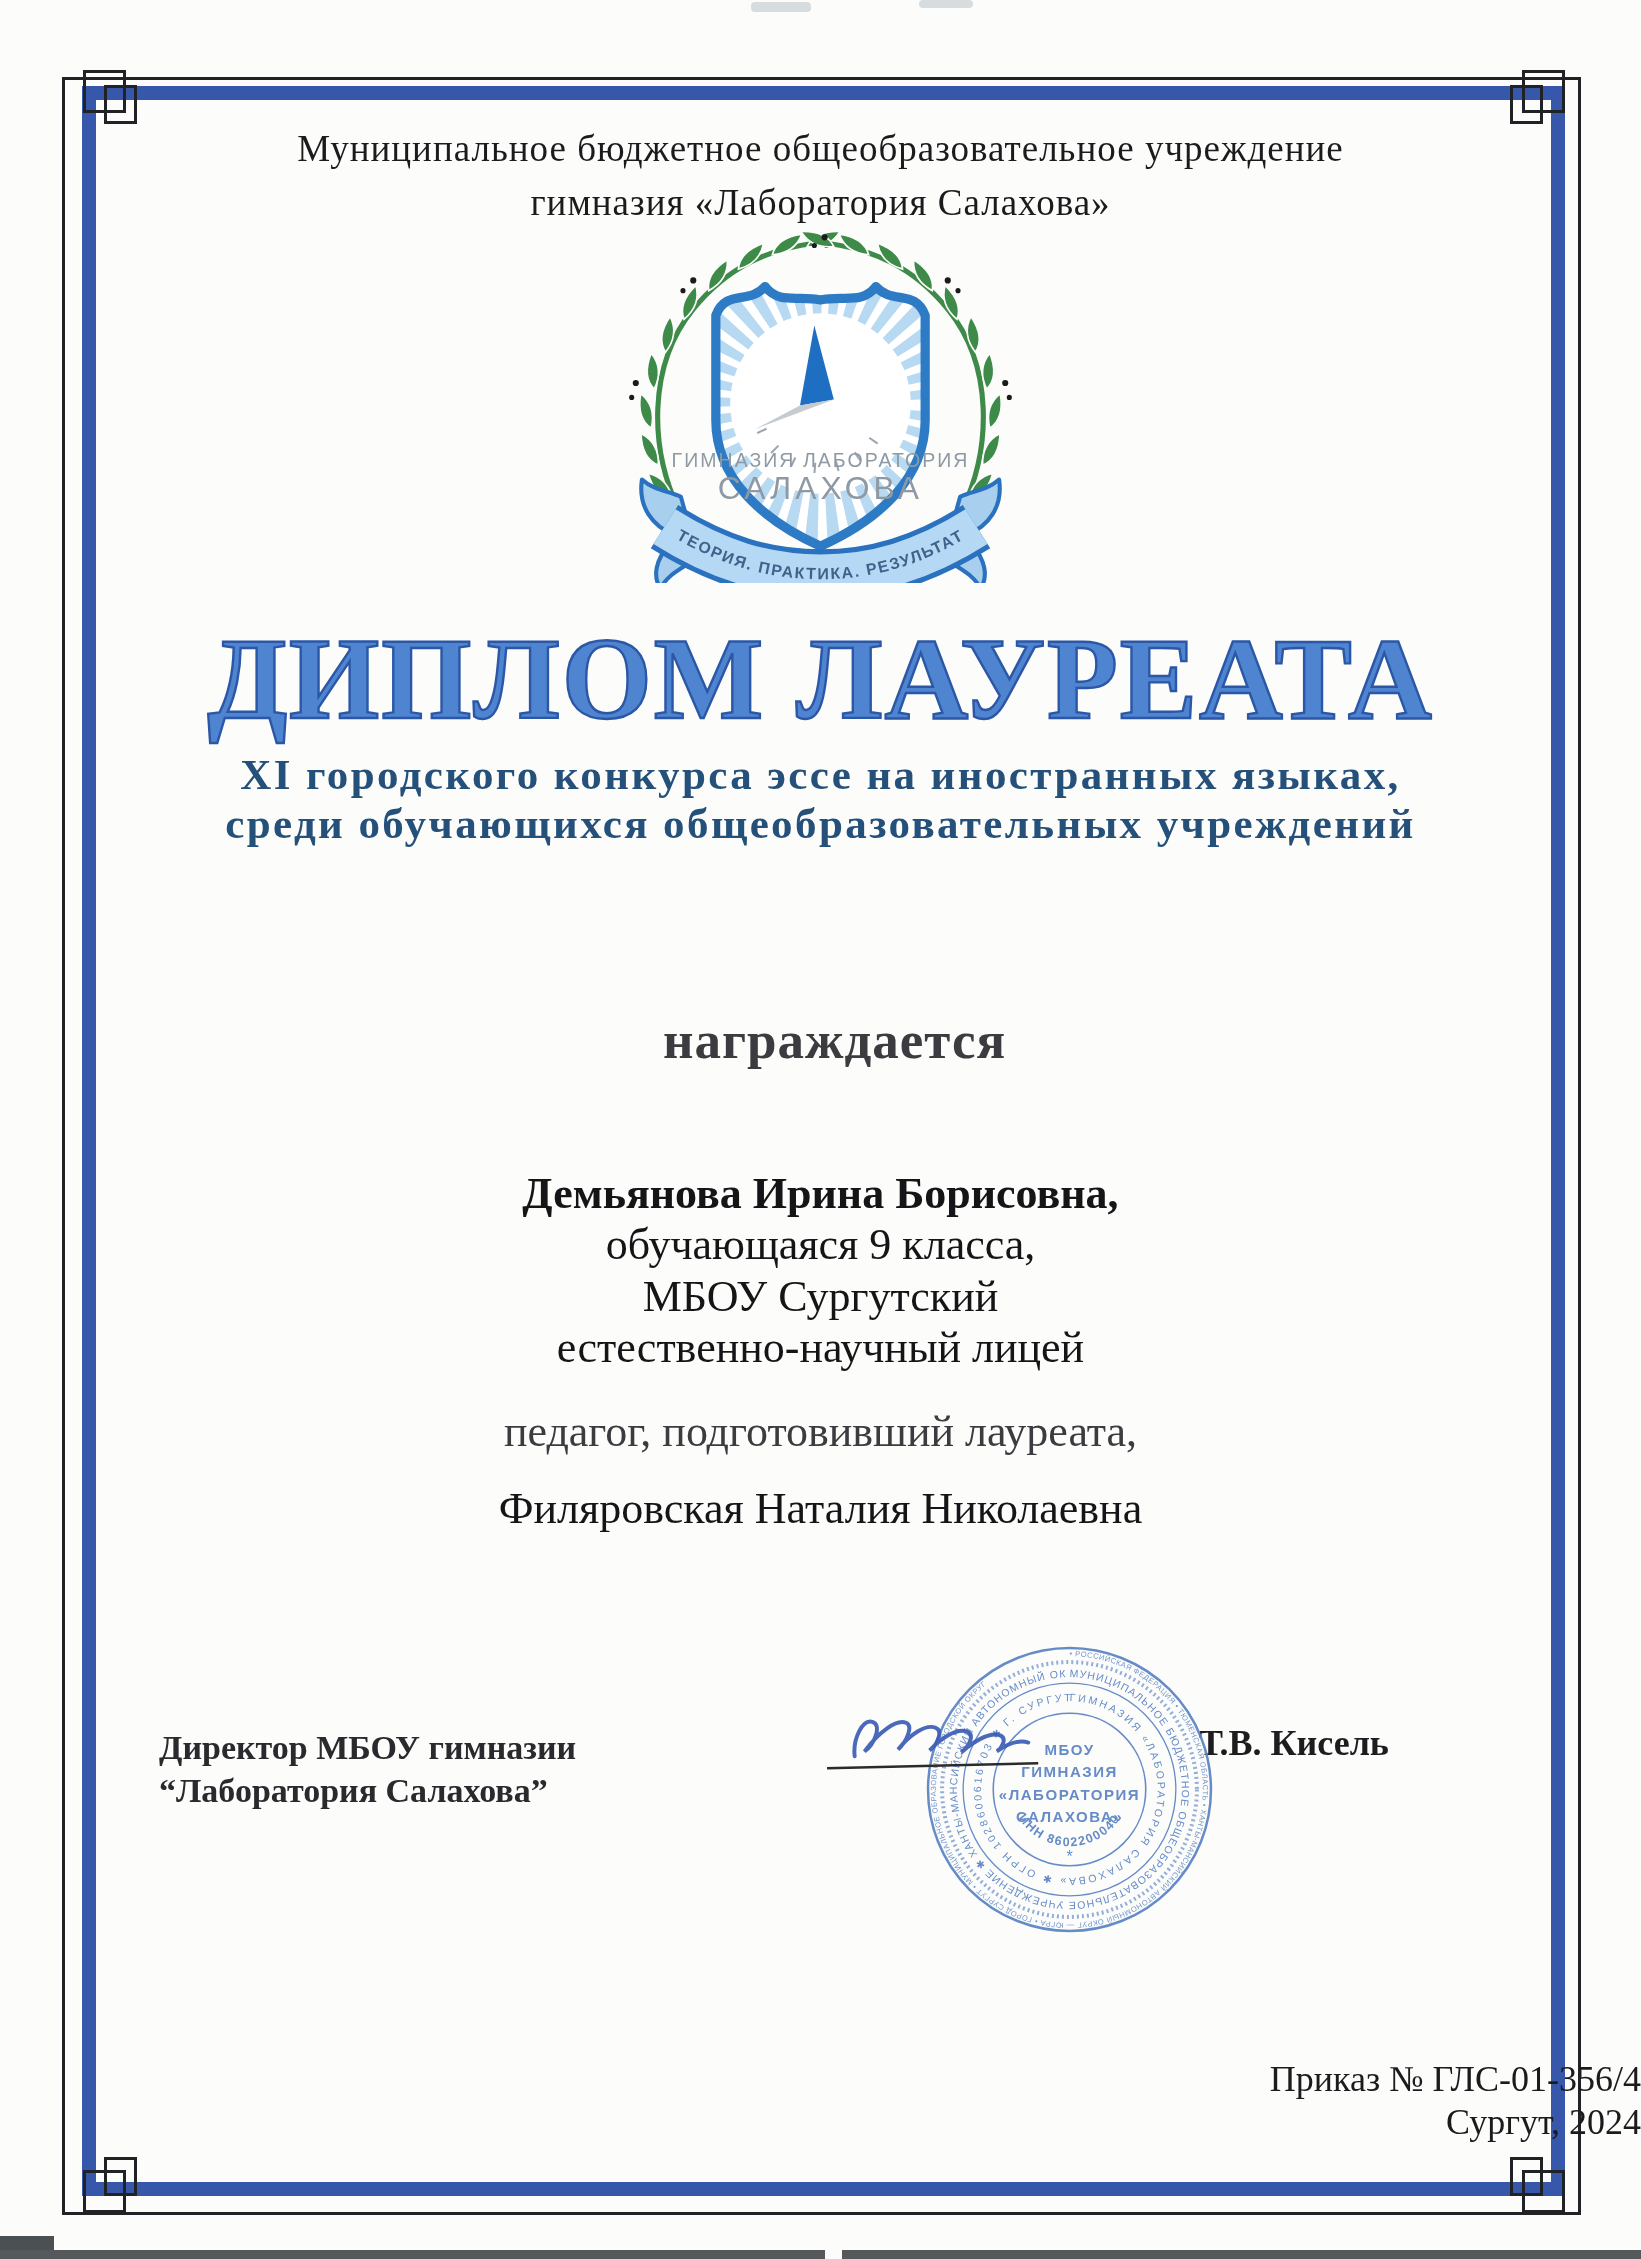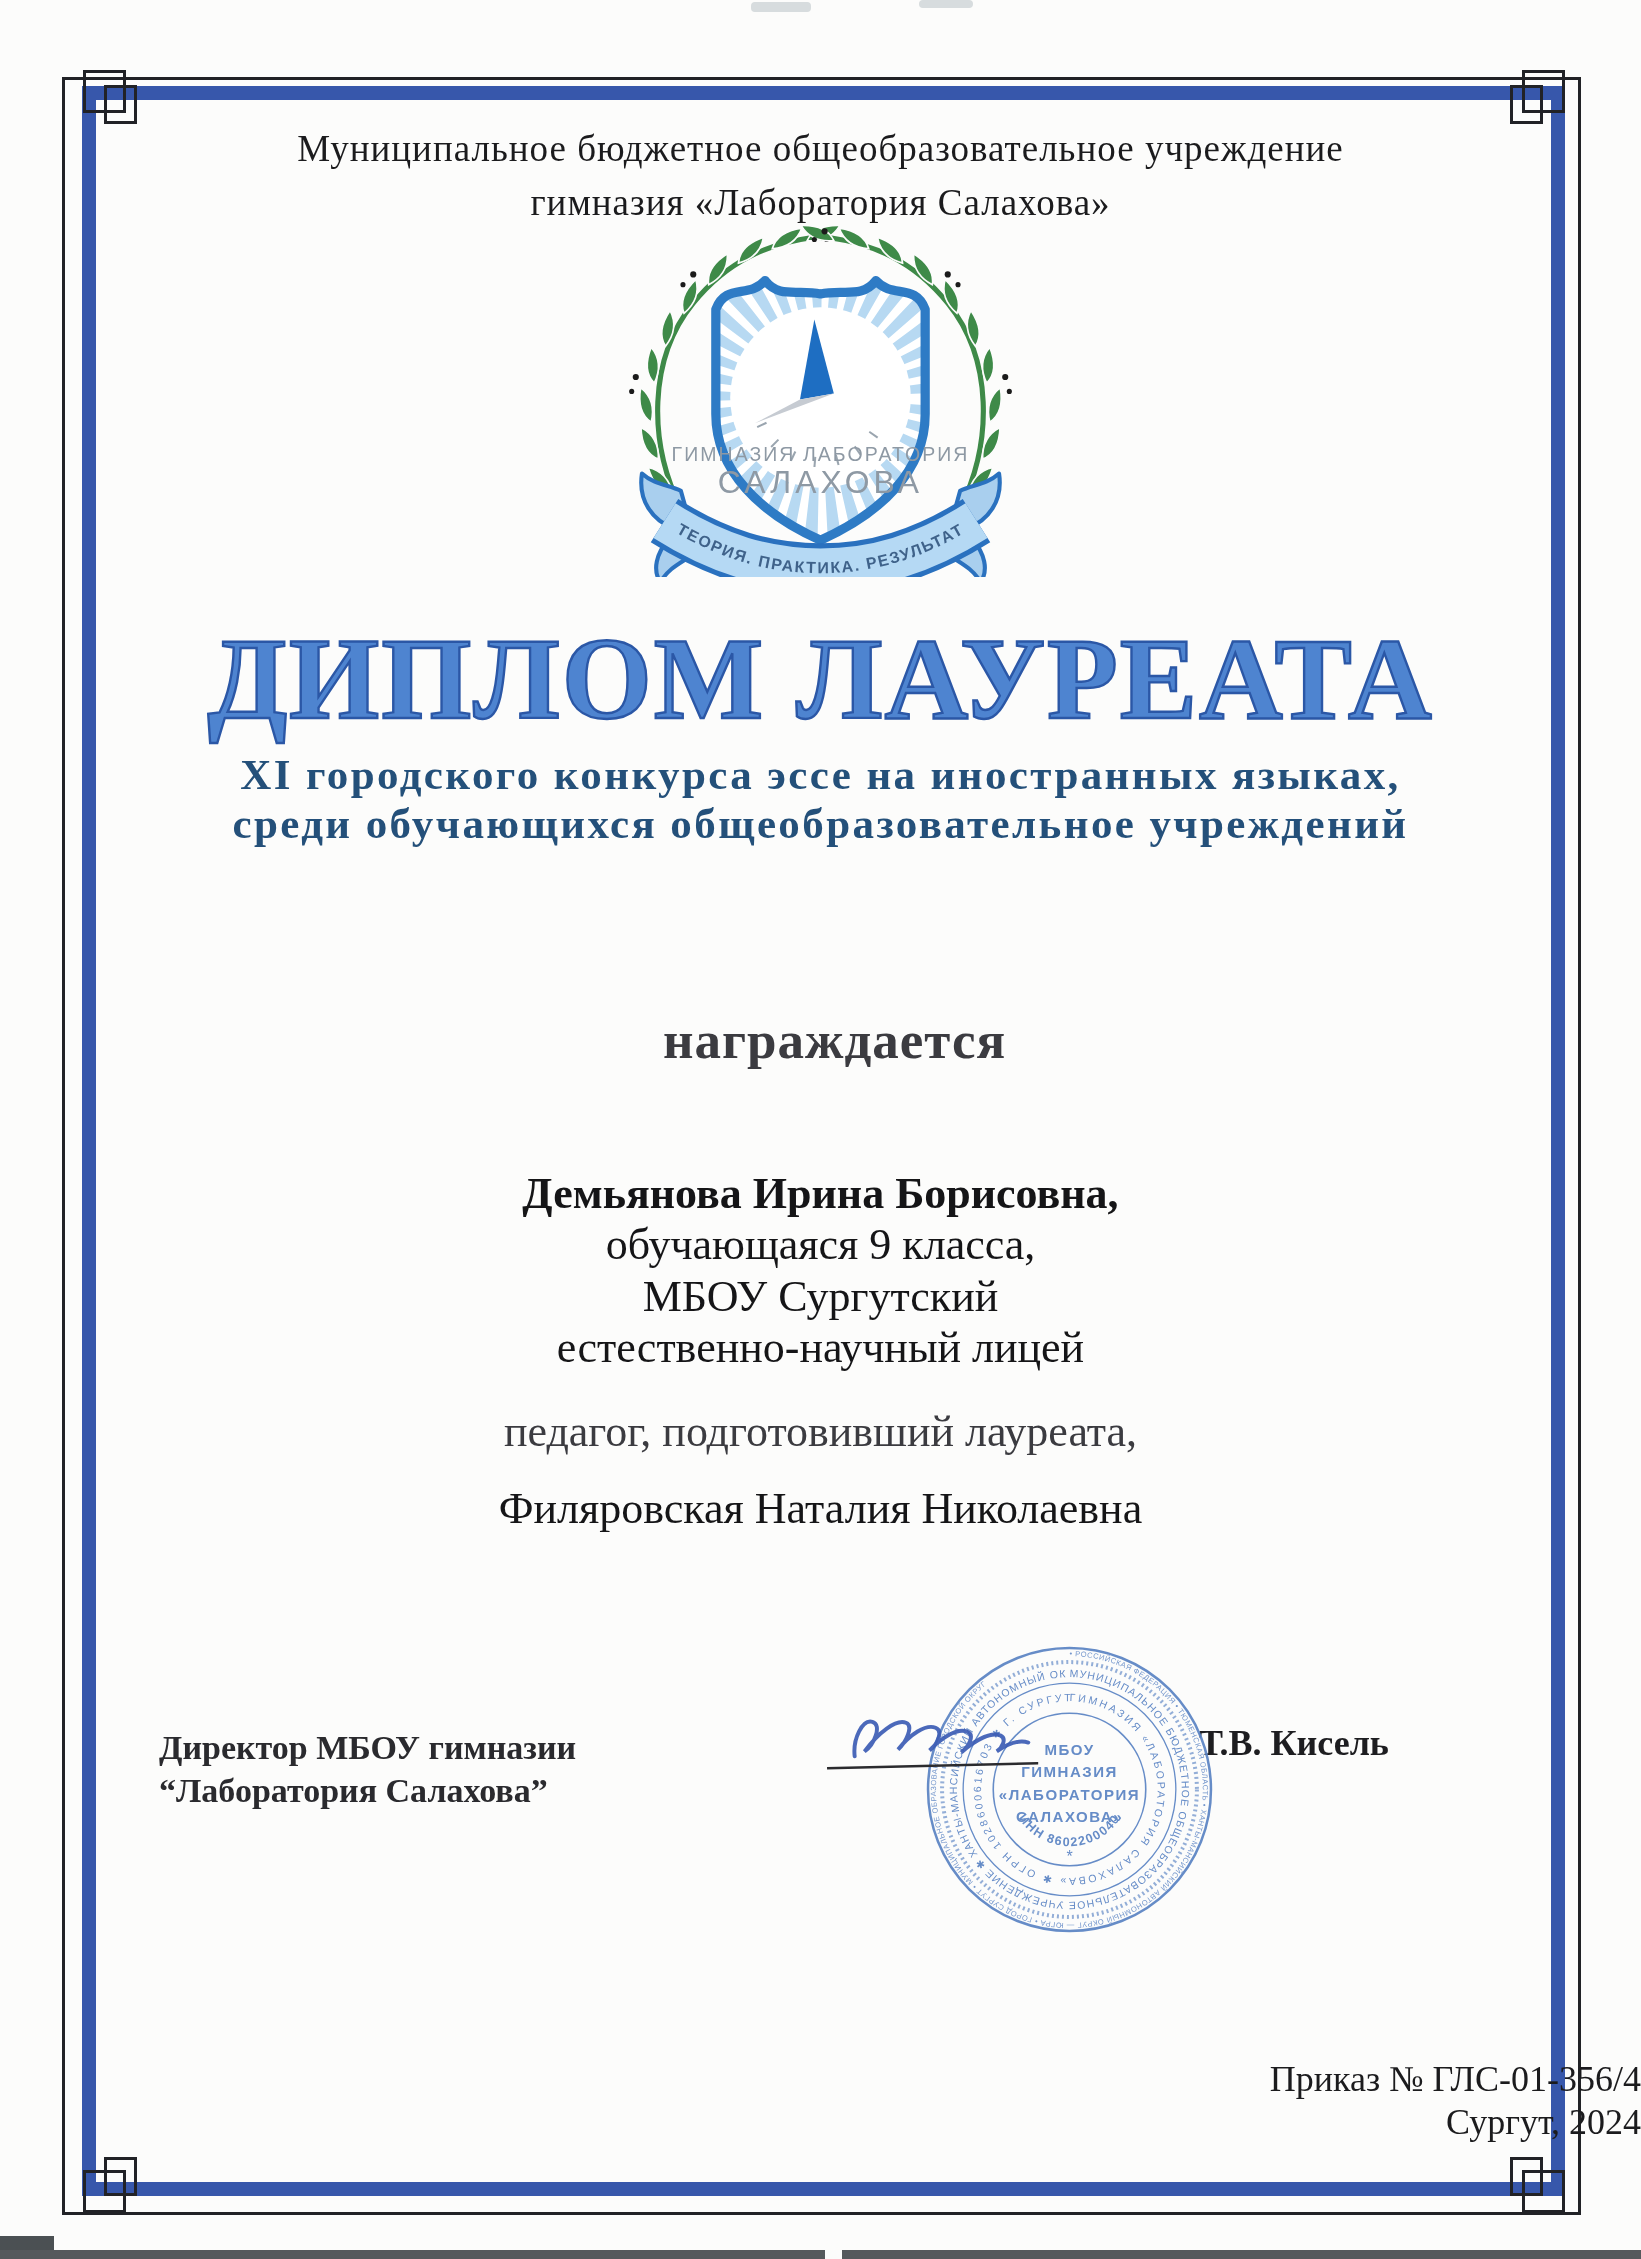--- a/index.html
+++ b/index.html
@@ -7,21 +7,21 @@
         font-family:"Liberation Serif",serif;color:#1d1d1f;margin:0 auto;}
   .abs{position:absolute;}
   .center{left:0;right:0;text-align:center;}
 
   
   .frame-black{position:absolute;left:62px;top:77px;right:60px;bottom:44px;border:3.9px solid #212226;}
   .frame-blue{position:absolute;left:82px;top:86px;right:76px;bottom:63px;border:14.5px solid #3757ab;}
   .csq{position:absolute;border:3.9px solid #212226;background:transparent;}
 
   .header{top:122px;font-size:37px;letter-spacing:1px;line-height:1.45;color:#1b1b1d;}
-  .emblem{left:605px;top:214px;width:431px;height:363px;}
+  .emblem{left:605px;top:220px;width:431px;height:363px;}
   .title{top:613px;font-size:116px;font-weight:bold;letter-spacing:1.9px;color:#4e84d0;
          -webkit-text-stroke:2.4px #2b57a6;white-space:nowrap;}
   .subtitle{top:751px;font-size:43px;font-weight:bold;letter-spacing:2.4px;line-height:1.13;color:#24507a;}
   .award{top:1010px;font-size:53px;font-weight:bold;letter-spacing:1px;color:#3b3b40;padding-left:28px;}
   .recipient{top:1168px;font-size:44px;line-height:1.17;color:#151517;}
   .recipient .bold{font-weight:bold;}
   .teacher-label{top:1406px;font-size:44px;font-weight:normal;color:#3b3b40;}
   .teacher-name{top:1483px;font-size:44px;color:#151517;}
   .director{left:159px;top:1726px;font-size:34px;font-weight:bold;line-height:1.27;text-align:left;color:#2a2a2e;}
   .signer{left:1199px;top:1722px;font-size:36px;font-weight:bold;color:#1d1d20;white-space:nowrap;}
@@ -128,21 +128,21 @@
           <textPath href="#bandPath" startOffset="50%" text-anchor="middle" dominant-baseline="middle">ТЕОРИЯ. ПРАКТИКА. РЕЗУЛЬТАТ</textPath>
         </text>
       </g>
     </svg>
   </div>
 
   <div class="abs center title">ДИПЛОМ ЛАУРЕАТА</div>
 
   <div class="abs center subtitle">
     <div>XI городского конкурса эссе на иностранных языках,</div>
-    <div>среди обучающихся общеобразовательное учреждений</div>
+    <div>среди обучающихся общеобразовательных учреждений</div>
   </div>
 
   <div class="abs center award">награждается</div>
 
   <div class="abs center recipient">
     <div class="bold">Демьянова Ирина Борисовна,</div>
     <div>обучающаяся 9 класса,</div>
     <div>МБОУ Сургутский</div>
     <div>естественно-научный лицей</div>
   </div>

